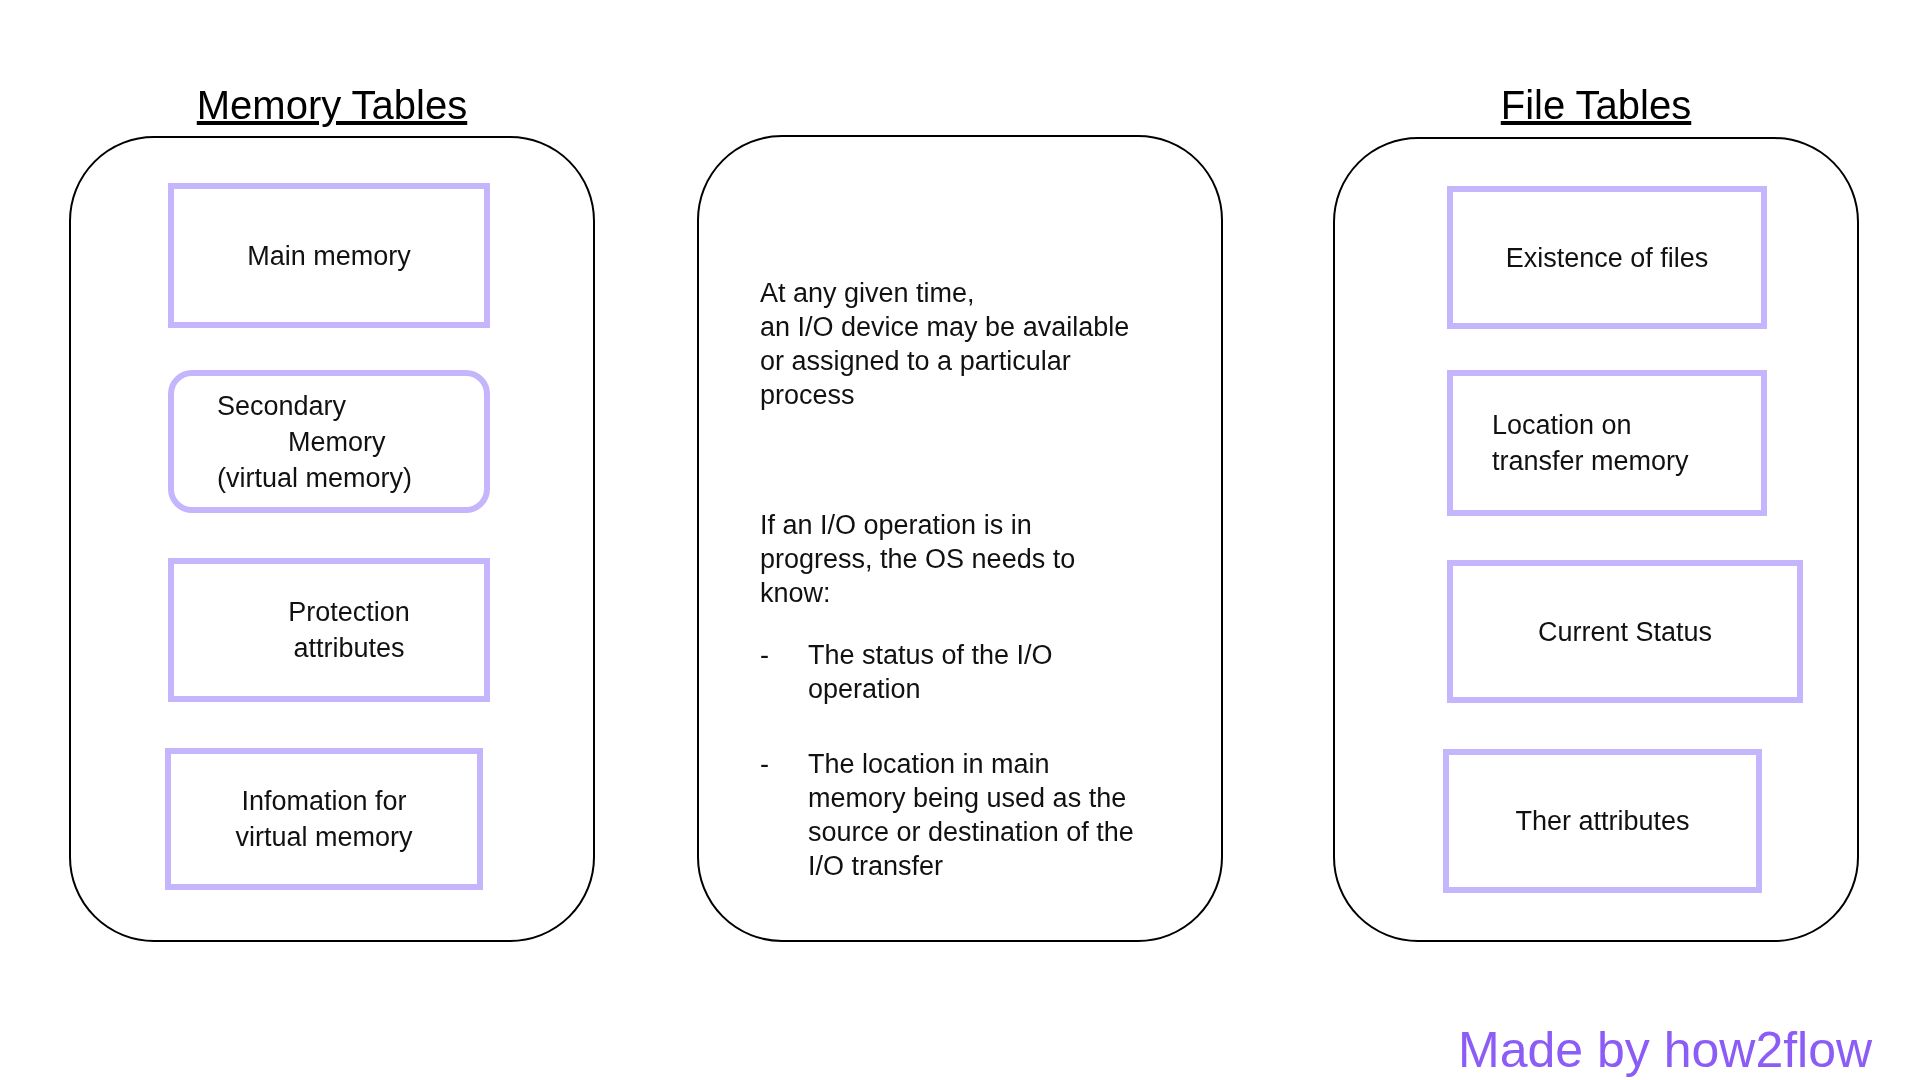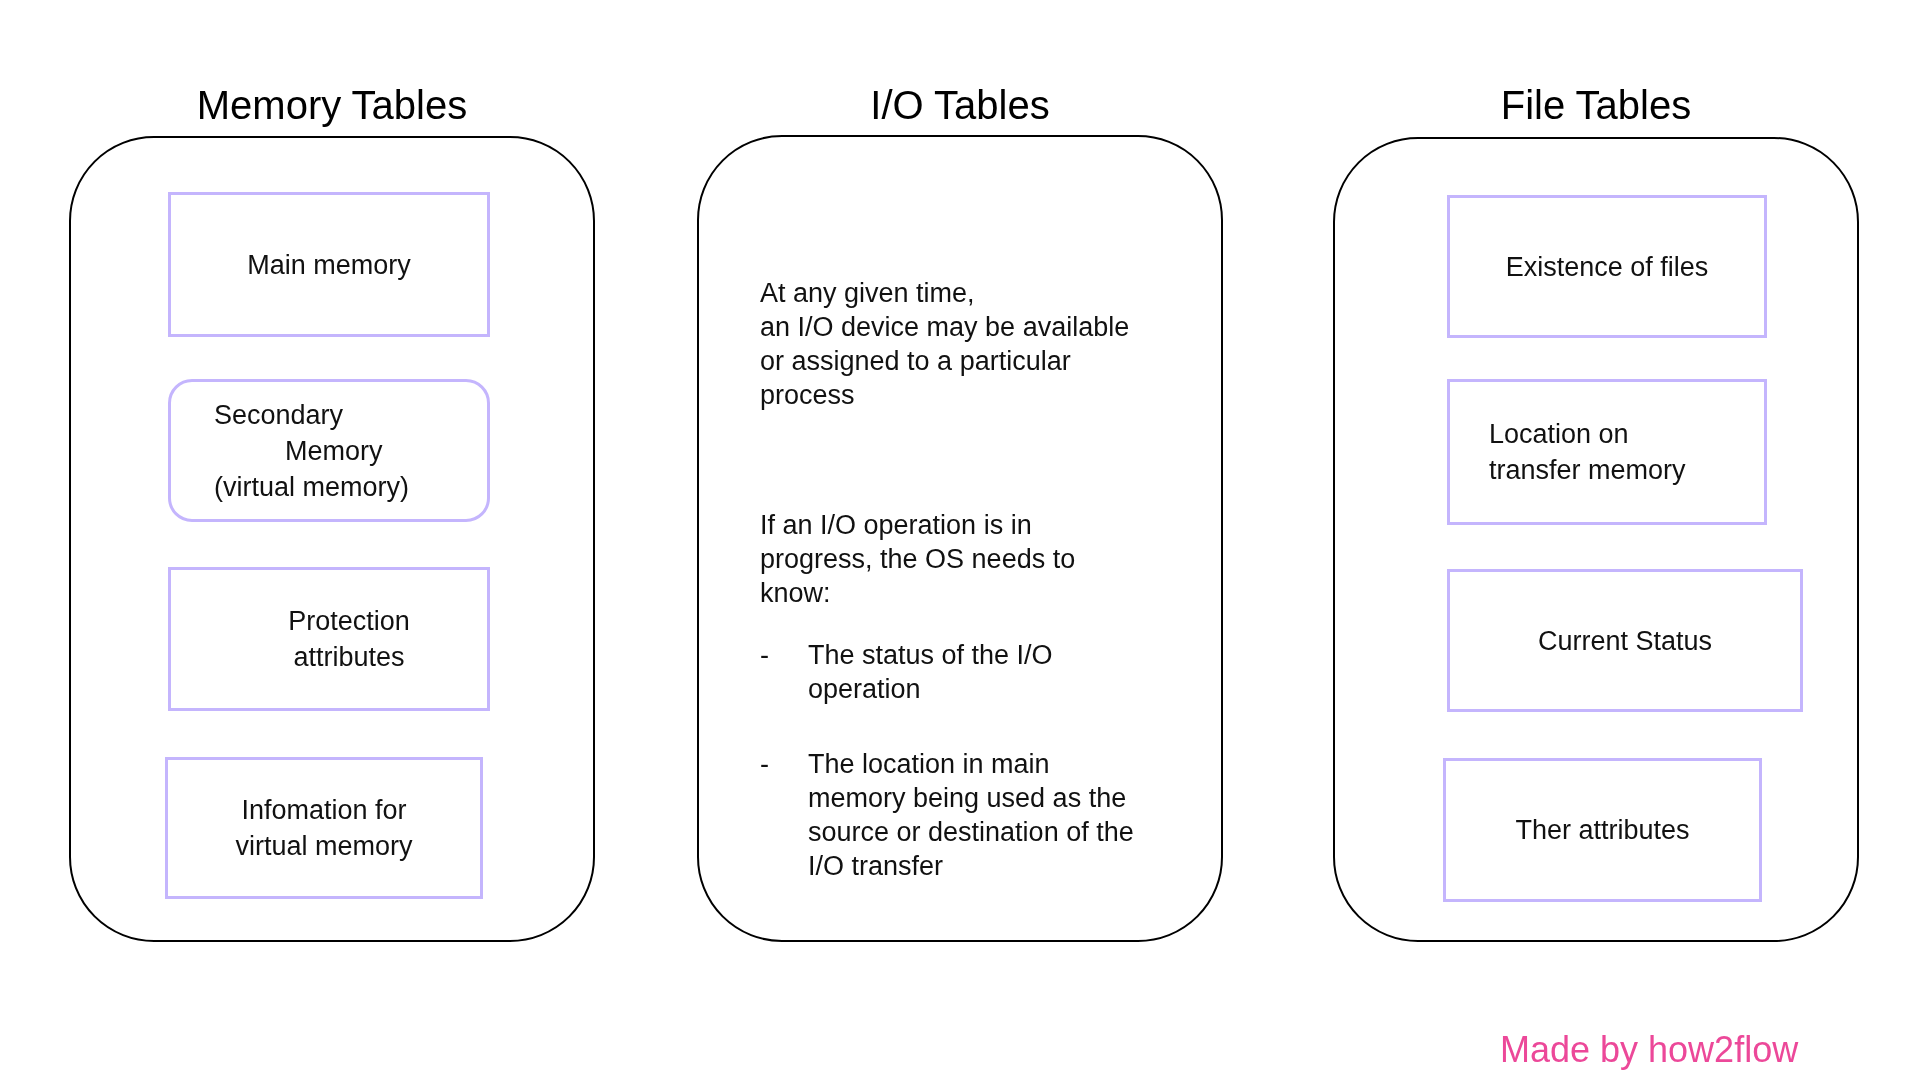--- a/index.html
+++ b/index.html
@@ -27,39 +27,39 @@
   .panel-mid   { left: 697px;  top: 135px; width: 526px; height: 807px; }
   .panel-right { left: 1333px; top: 137px; width: 526px; height: 805px; }
 
   .col-title {
     position: absolute;
     font-size: 40px;
     line-height: 46px;
     text-align: center;
     color: #000000;
     white-space: nowrap;
+    text-decoration: underline;
   }
   .title-left  { left: 69px;   top: 82px; width: 526px; }
   .title-mid   { left: 697px;  top: 82px; width: 526px; }
   .title-right { left: 1333px; top: 82px; width: 526px; }
 
   .box {
     position: absolute;
-    border: 3px solid #c4b5fd;
+    border: 6px solid #c4b5fd;
     background: #ffffff;
     box-sizing: border-box;
     display: flex;
     flex-direction: column;
     align-items: center;
     justify-content: center;
     font-size: 27px;
     line-height: 36px;
     text-align: center;
     color: #111111;
-    margin-top: 9px;
   }
   .prewrap { white-space: pre-line; }
 
   
   .box-l1 { left: 168px; top: 183px; width: 322px; height: 145px; }
   .box-l2 { left: 168px; top: 370px; width: 322px; height: 143px;
             align-items: flex-start; padding-left: 43px; text-align: left; border-radius: 24px; }
   .box-l2 .indent { padding-left: 71px; text-align: center; }
   .box-l3 { left: 168px; top: 558px; width: 322px; height: 144px; padding-left: 40px; }
   .box-l4 { left: 165px; top: 748px; width: 318px; height: 142px; }
@@ -82,35 +82,34 @@
   }
   .mid-p1 { top: 276px; }
   .mid-p2 { top: 508px; }
   .bullet { display: flex; }
   .bullet-1 { top: 638px; }
   .bullet-2 { top: 747px; }
   .bullet .dash { width: 48px; flex: 0 0 48px; }
 
   .credit {
     position: absolute;
-    left: 1500px;
+    left: 1458px;
     top: 1028px;
-    font-size: 36px;
+    font-size: 50px;
     line-height: 44px;
-    color: #ec4899;
+    color: #8b5cf6;
     white-space: nowrap;
   }
 </style>
 </head>
 <body>
 
 <div class="canvas">
 
   <div class="col-title title-left">Memory Tables</div>
-  <div class="col-title title-mid">I/O Tables</div>
   <div class="col-title title-right">File Tables</div>
 
   <div class="panel panel-left"></div>
   <div class="panel panel-mid"></div>
   <div class="panel panel-right"></div>
 
   <div class="box box-l1">
     <span>Main memory</span>
   </div>
   <div class="box box-l2">

